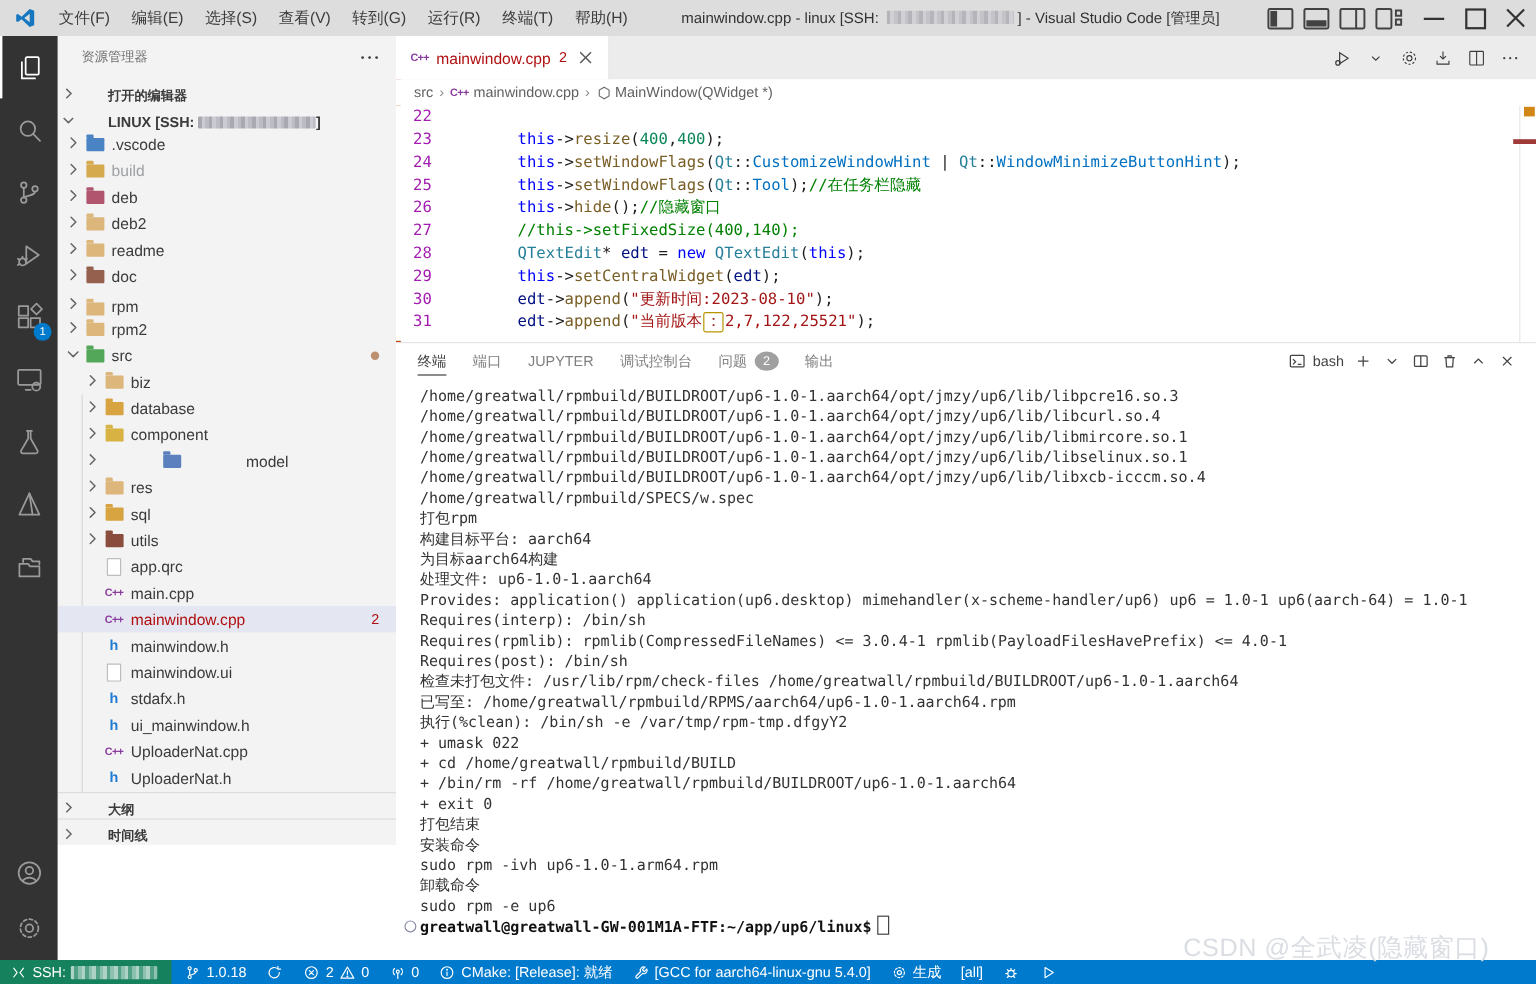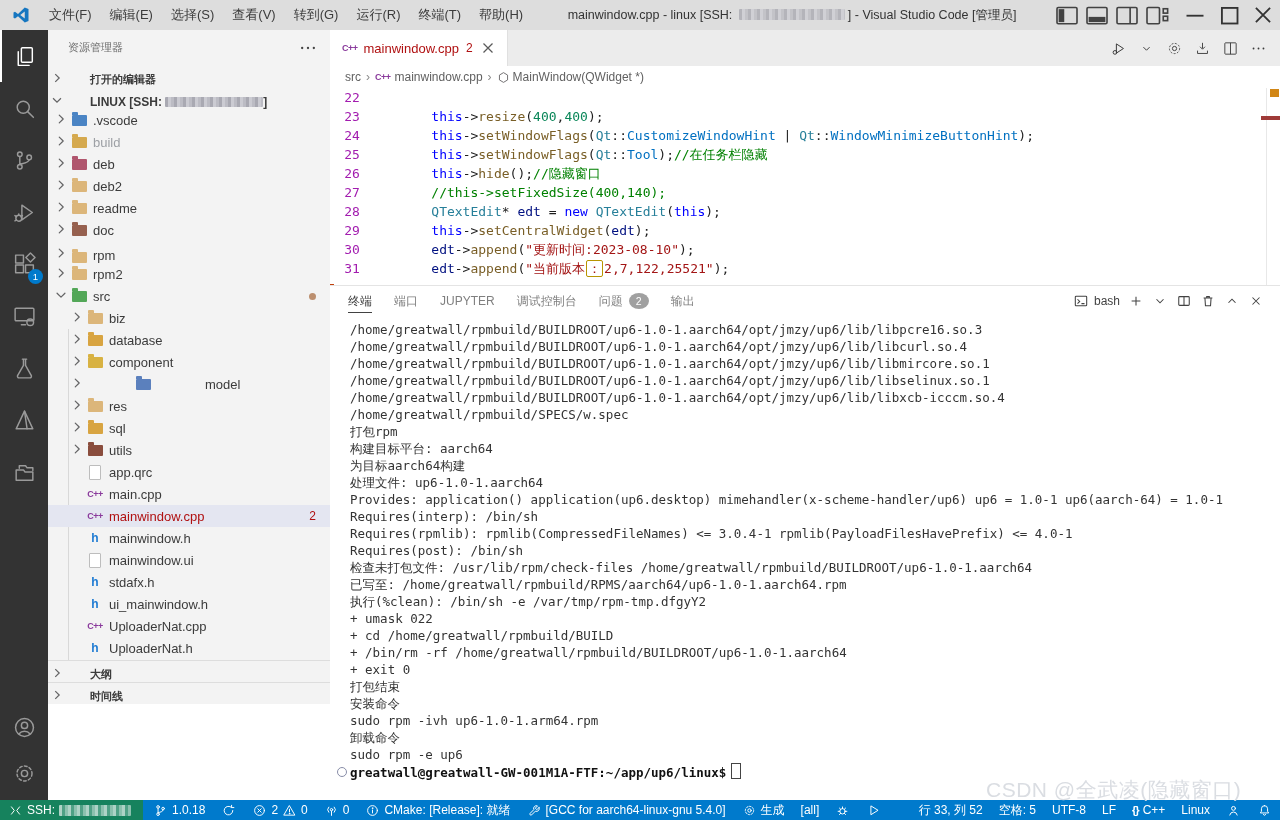--- a/index.html
+++ b/index.html
@@ -111,21 +111,21 @@
   .p-shell{font-size:12px;color:#424242;margin:0 2px 0 3px;}
   .terminal{position:absolute;left:0;top:30px;right:0;bottom:0;overflow:hidden;padding:5px 0 0 20px;
             font-family:"DejaVu Sans Mono",monospace;font-size:12.5px;line-height:17px;color:#333;}
   .t-line{white-space:pre;height:17px;}
   .t-line.prompt{font-weight:700;color:#111;position:relative;}
   .cmd-dot{position:absolute;left:-13px;top:4px;width:8px;height:8px;border:1px solid #888da8;border-radius:50%;}
   .cursor{display:inline-block;width:8px;height:14px;border:1px solid #444;vertical-align:-2px;margin-left:5px;}
 
   
   .statusbar{position:absolute;left:0;bottom:0;width:1280px;height:20px;background:#007acc;color:#fff;
-             display:flex;align-items:flex-start;font-size:12px;z-index:20;}
+             display:flex;align-items:flex-start;font-size:12px;z-index:20;flex-direction:column;}
   .sb-item{display:flex;align-items:center;height:20px;padding:0 6px;cursor:pointer;white-space:nowrap;}
   .sb-item .ic{width:15px;height:15px;margin:0 2px;}
   .sb-item svg{width:13px;height:13px;}
   .sb-item span{margin:0 2px;}
   .sb-remote{background:#16825d;padding:0 10px 0 6px;margin-right:2px;}
   .txt-ic{font-size:11px;font-weight:700;letter-spacing:-1px;}
   .sb-right{margin-left:auto;display:flex;align-items:center;}
 
   
   .watermark{position:absolute;left:986px;top:776px;z-index:60;pointer-events:none;white-space:nowrap;

